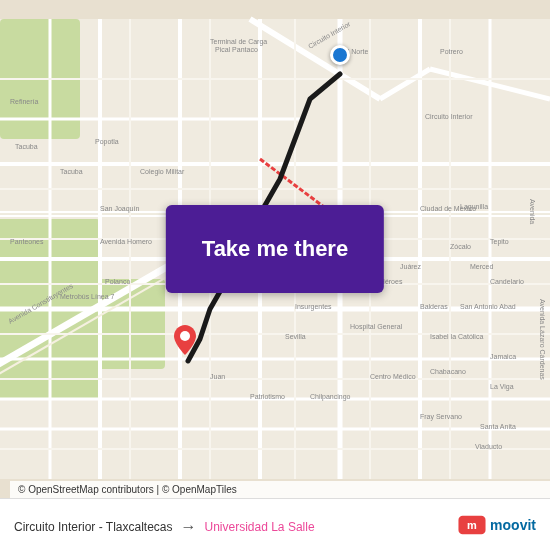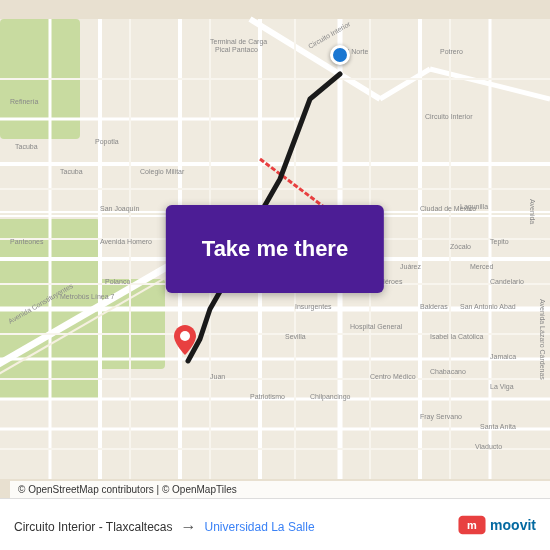--- a/index.html
+++ b/index.html
@@ -93,21 +93,21 @@
       color: #333;
     }
 
     #arrow-icon {
       color: #555;
       font-size: 16px;
     }
 
     #destination-label {
       font-size: 12px;
-      color: #3b82f6;
+      color: #ec4899;
     }
 
     #moovit-logo {
       display: flex;
       align-items: center;
       gap: 4px;
     }
 
     #moovit-text {
       font-size: 14px;

